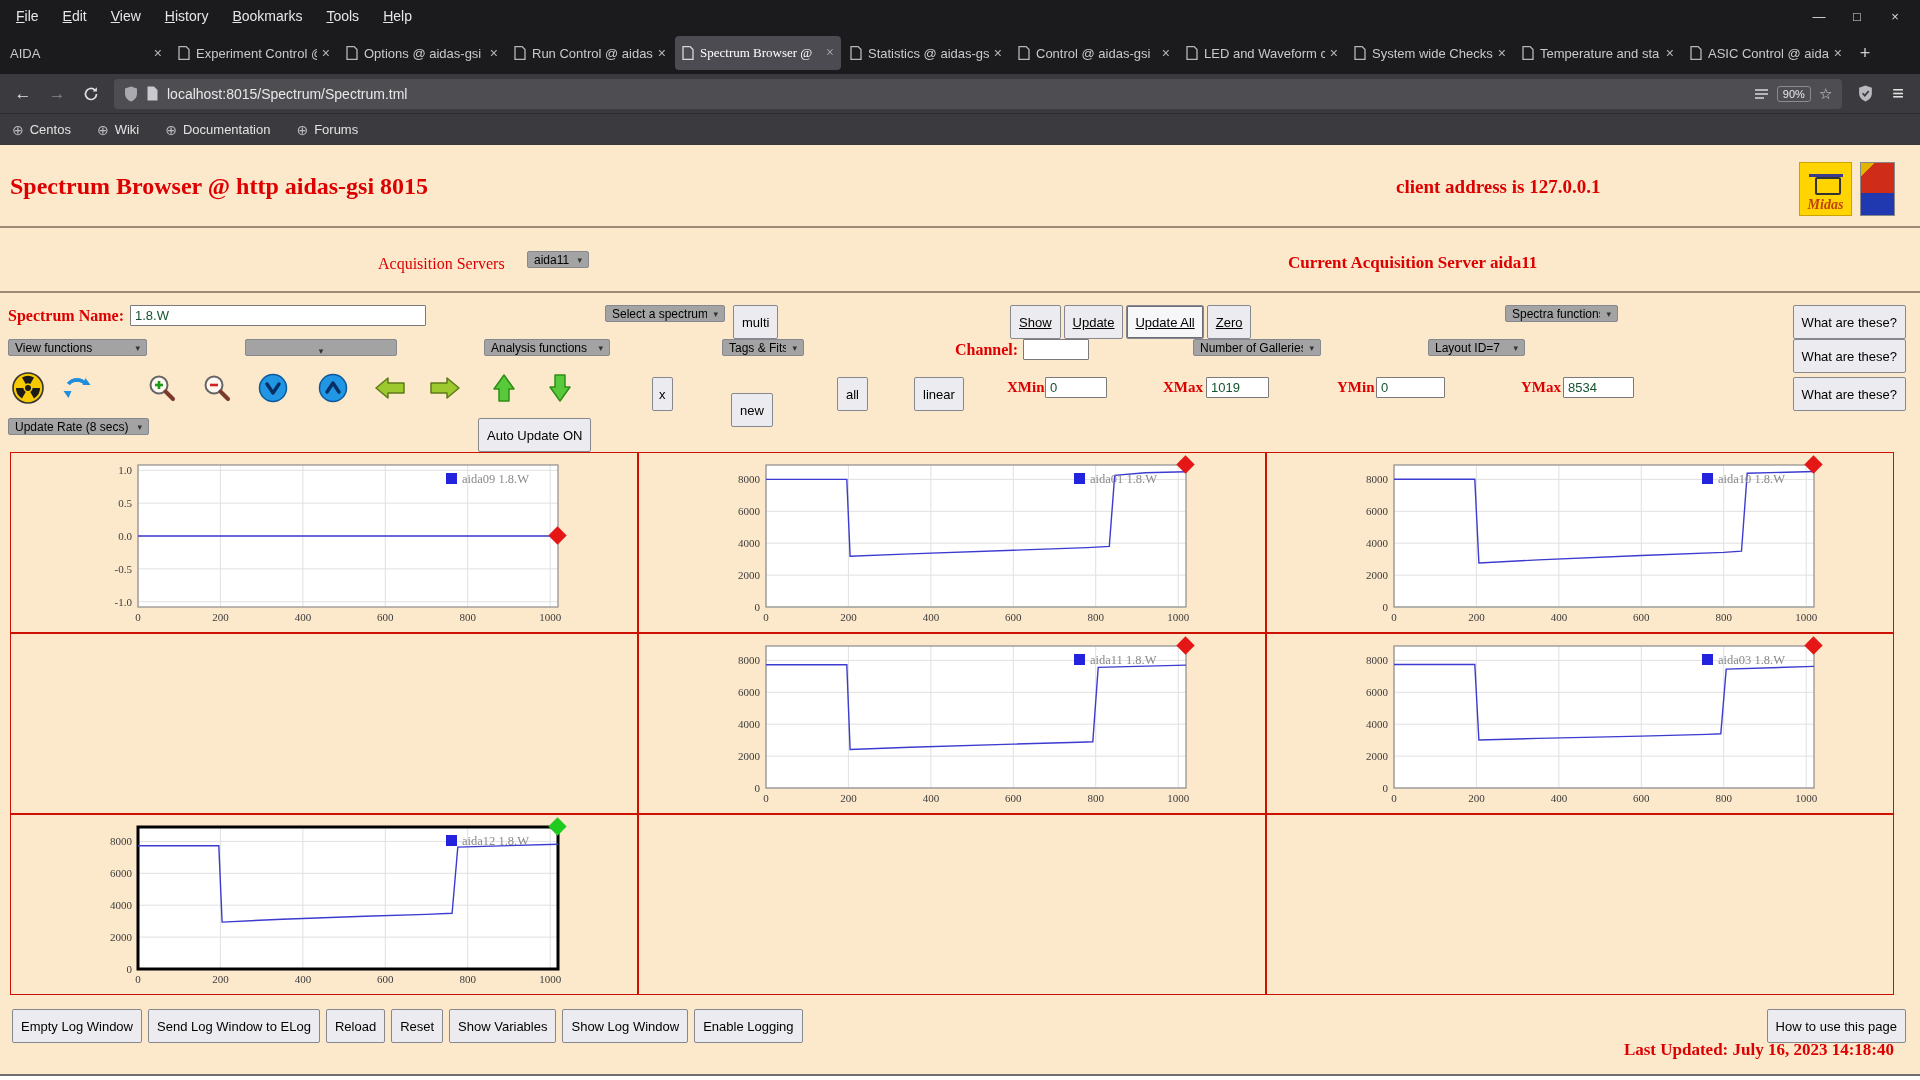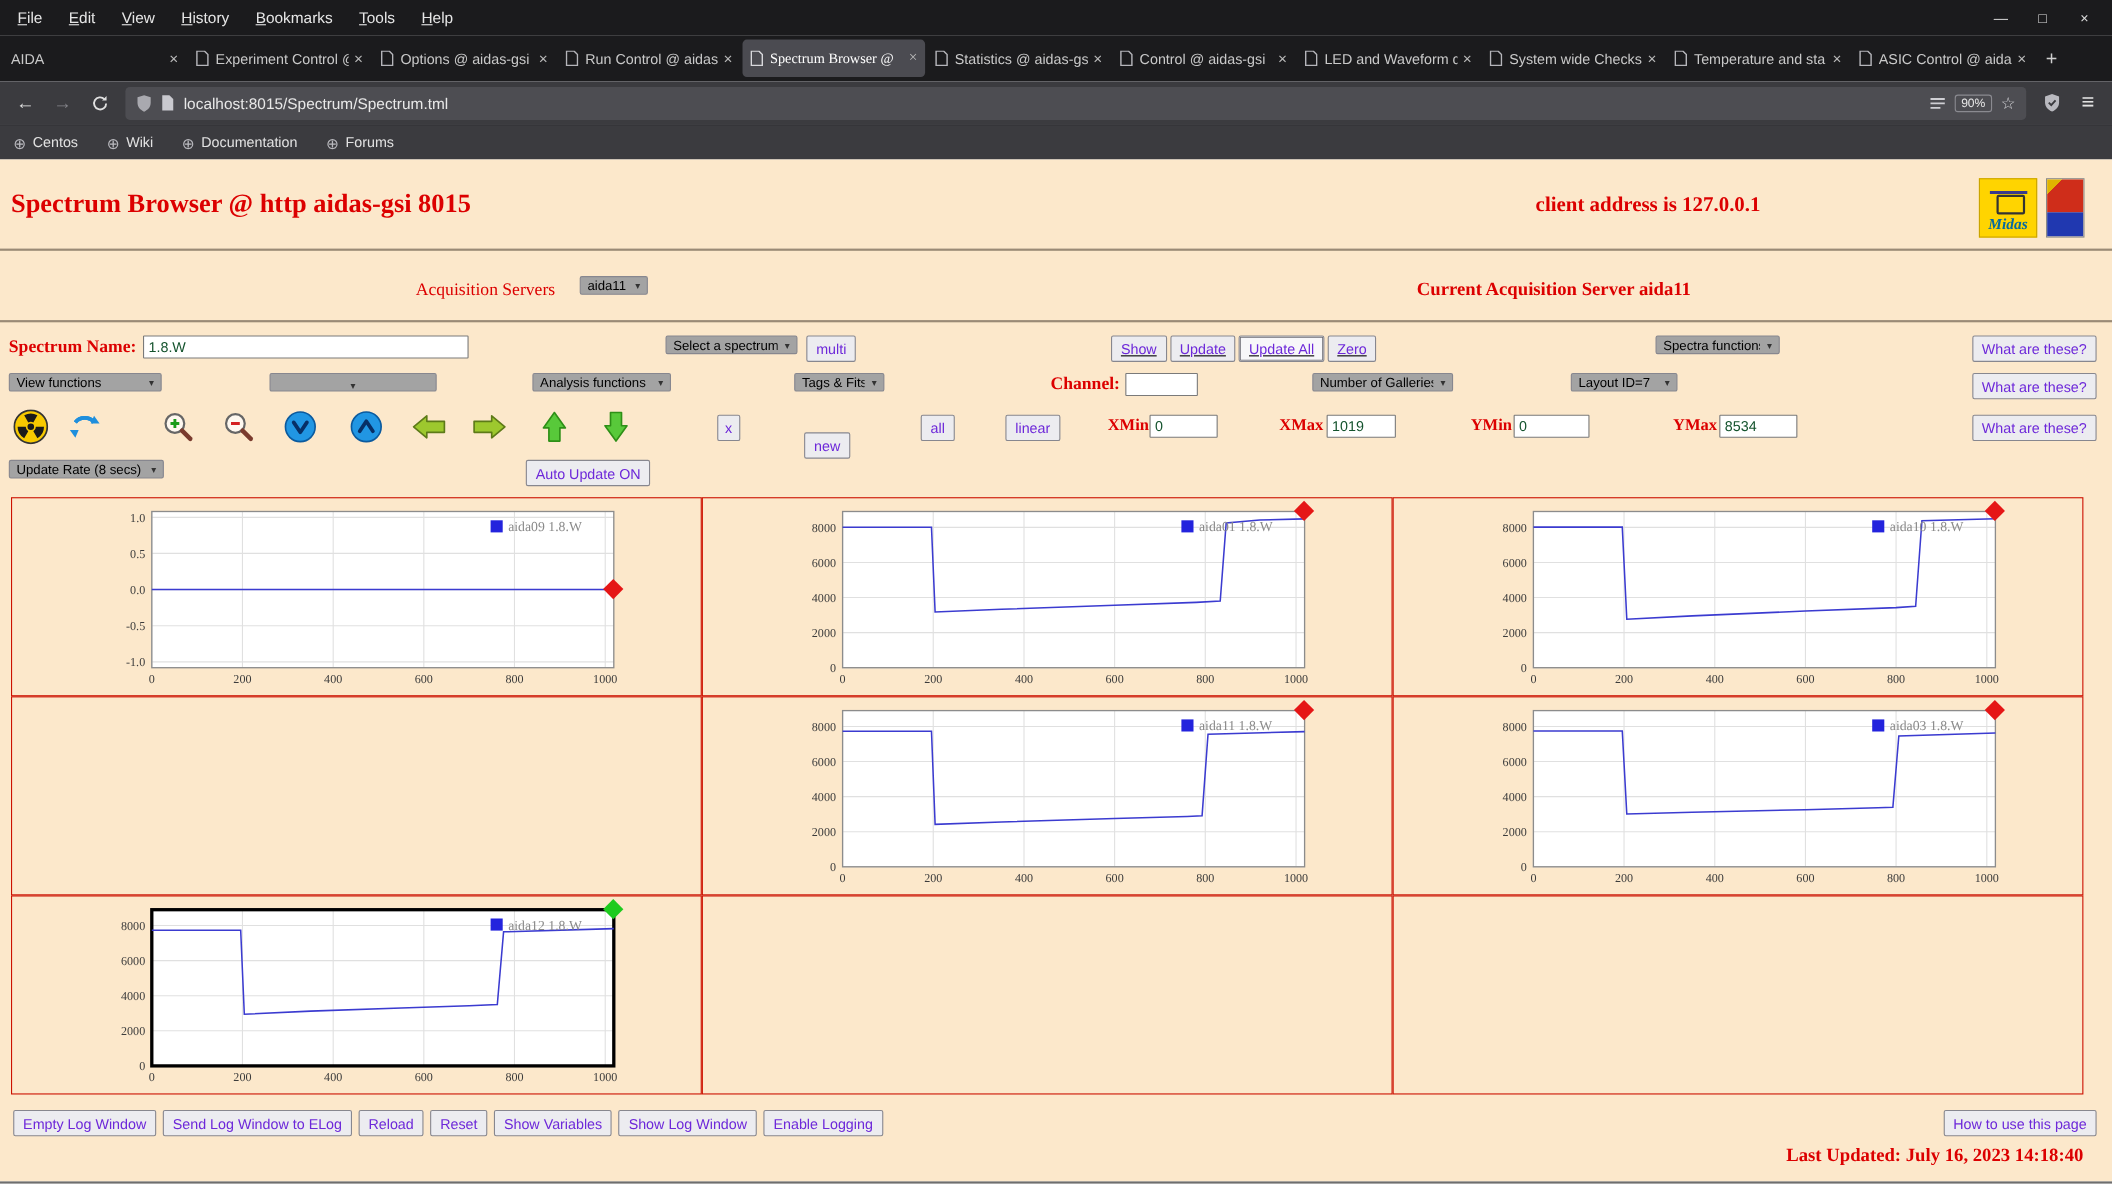--- a/index.html
+++ b/index.html
@@ -45,22 +45,22 @@
   
   .page { position:relative; height:929px; background:#fce8cb; font-family:"Liberation Serif",serif; }
   .abs { position:absolute; }
   .red { color:#dc0000; }
   .rule { position:absolute; left:0; right:0; height:2px; background:#9a8a76; }
   .page-title { font-size:24px; font-weight:bold; }
   .subhead { font-size:17px; font-weight:bold; }
   .rlabel { font-size:16px; font-weight:bold; }
   .rlabel-sm { font-size:15px; font-weight:bold; }
 
-  .btn { display:inline-flex; align-items:center; justify-content:center; height:24px;
-    background:#ececf0; border:1px solid #87878f; border-radius:2px; color:#6d28d9;
+  .btn { display:inline-flex; align-items:center; justify-content:center; height:34px;
+    background:#ececf0; border:1px solid #87878f; border-radius:2px; color:#000000;
     font:13px "Liberation Sans",sans-serif; padding:1px 8px; white-space:nowrap; }
   .btn-default { background:#f7f7f9; box-shadow:inset 0 0 0 1px #6e6e76; }
   .sel { display:inline-flex; align-items:center; height:17px; background:#a3a3a3;
     border:1px solid #87878f; border-radius:2px; padding:0 6px; gap:6px; }
   .sel-val { font:12px "Liberation Sans",sans-serif; color:#000; white-space:nowrap; overflow:hidden; flex:1; }
   .caret { font-size:9px; color:#333; flex:none; }
   .inp { height:21px; background:#fff; border:1px solid #7a7a7a; border-radius:1px;
     font:13px "Liberation Sans",sans-serif; padding:0 4px; color:#14532d; }
   .btn-row { display:flex; gap:3px; }
   .icon-btn { display:inline-flex; align-items:center; justify-content:center; }
@@ -73,21 +73,21 @@
   .tick { font:11px "Liberation Serif",serif; fill:#3c3c3c; }
   .legend { font:12.5px "Liberation Serif",serif; fill:#8a8a8a; }
 
   .logo-midas { background:#ffd400; border:1px solid #caa400; width:53px; height:54px;
     display:flex; flex-direction:column; align-items:center; justify-content:flex-end; }
   .logo-midas .m-art { width:34px; height:26px; background:
     linear-gradient(180deg,#ffd400 0 18%,#3a3a8c 18% 30%,#ffd400 30% 100%); position:relative; }
   .logo-midas .m-art:after { content:""; position:absolute; left:6px; top:8px; width:22px; height:14px;
     border:2px solid #333; border-radius:2px; }
   .logo-midas .m-text { font-family:"Liberation Serif",serif; font-style:italic; font-weight:bold;
-    font-size:14px; color:#0369a1; line-height:20px; }
+    font-size:14px; color:#c2410c; line-height:20px; }
   .logo-tcl { width:35px; height:54px; display:flex; flex-direction:column; overflow:hidden;
     border:1px solid #888; }
   .logo-tcl .t-top { flex:1.4; background:linear-gradient(135deg,#e0b400 0 22%,#cf2d1a 22% 100%); }
   .logo-tcl .t-bot { flex:1; background:#2038b0; }
 
   .footer-btns { display:flex; gap:6px; }
 </style>
 </head>
 <body>
 

